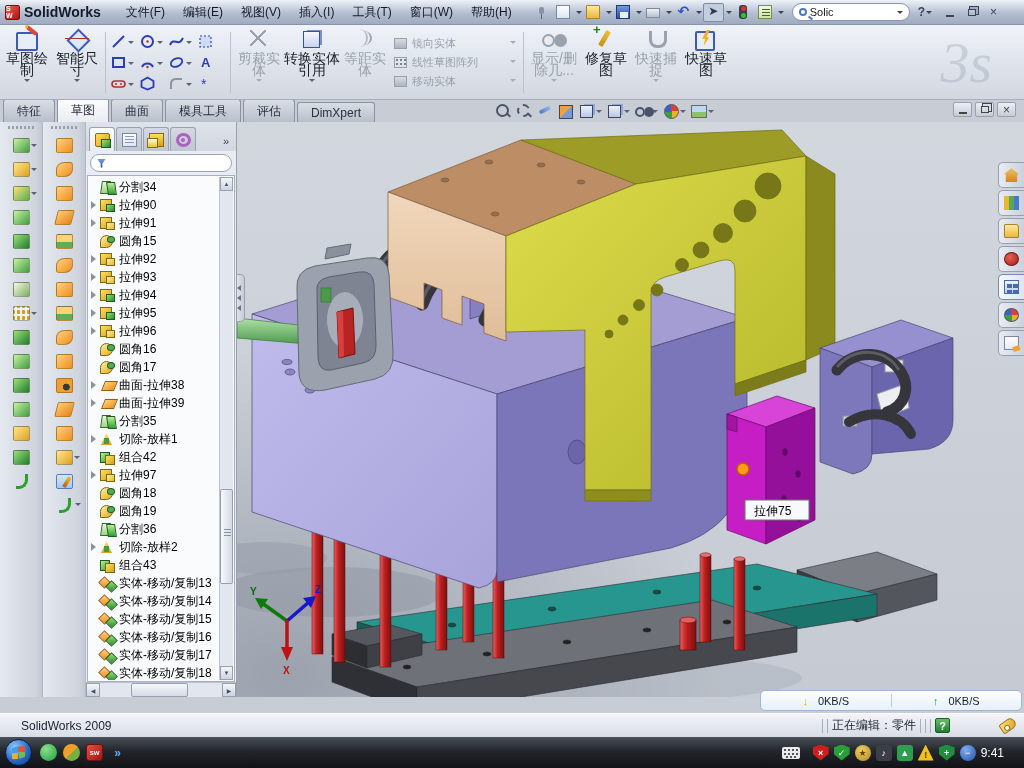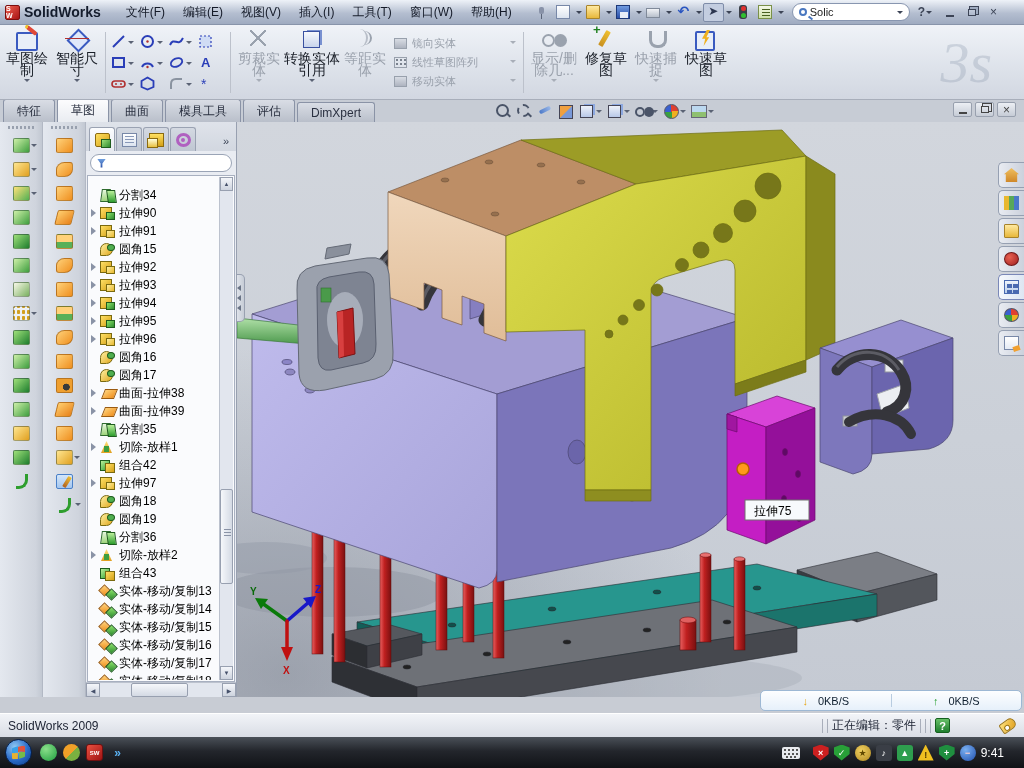--- a/index.html
+++ b/index.html
@@ -132,21 +132,21 @@
 .fi-prop::after{content:"";position:absolute;left:2px;top:2px;width:9px;height:1px;background:#8898b8;box-shadow:0 3px 0 #8898b8,0 6px 0 #8898b8}
 .fi-cfg{background:linear-gradient(#ffe060,#d4a017);border:1px solid #8a6a10}
 .fi-cfg::after{content:"";position:absolute;left:-3px;top:4px;width:9px;height:8px;background:linear-gradient(#ffd,#e8c040);border:1px solid #8a6a10}
 .fi-dimx{border:3px solid #b060c0;border-radius:50%;width:14px;height:14px}
 .fi-dimx::after{content:"";position:absolute;left:2px;top:2px;width:4px;height:4px;background:#b060c0;border-radius:50%}
 .fmore{margin-left:auto;font-size:11px;color:#3c4456;padding:0 4px 4px}
 .ffilter{height:24px;background:#e9ecf2;display:flex;align-items:center;padding:2px 4px}
 .ffield{flex:1;height:18px;background:#fff;border:1px solid #9aa4b6;border-radius:9px;display:flex;align-items:center;padding:0 6px;gap:4px}
 .funnel{width:9px;height:9px;background:linear-gradient(#6fa0e0,#2a50a8);clip-path:polygon(0 0,100% 0,60% 55%,60% 100%,40% 100%,40% 55%)}
 .ftreewrap{position:relative;flex:1;background:#fafbfd;border:1px solid #a8b0c0;margin:0 1px}
-.ftree{position:absolute;inset:1px 15px 1px 1px;overflow:hidden;padding-top:9px}
+.ftree{position:absolute;inset:1px 15px 1px 1px;overflow:hidden;padding-top:1px}
 .trow{display:flex;align-items:center;height:18px;padding-left:2px;white-space:nowrap}
 .exp{width:9px;flex:none;visibility:hidden}
 .exp.on{visibility:visible;border:4px solid transparent;border-left:5px solid #8a93a6;width:0;height:0}
 .tico{width:16px;height:14px;position:relative;flex:none;margin-right:3px}
 .tico::before,.tico::after{content:"";position:absolute;border:1px solid #7a6a10}
 .ic-extg::before,.ic-exty::before{left:0;top:1px;width:10px;height:10px;background:linear-gradient(135deg,#ffe066,#d4a017)}
 .ic-extg::after{left:6px;top:6px;width:7px;height:6px;background:linear-gradient(135deg,#8be36a,#2e8b2e);border-color:#1e5c1e}
 .ic-exty::after{left:6px;top:6px;width:7px;height:6px;background:linear-gradient(135deg,#fff0a0,#e8b830)}
 .ic-fillet::before{left:0;top:1px;width:11px;height:11px;border-radius:50% 50% 50% 0;background:linear-gradient(135deg,#fff0a0,#e0a820)}
 .ic-fillet::after{left:7px;top:2px;width:6px;height:5px;border-radius:50%;background:#4fae4f;border-color:#1e5c1e}
@@ -194,21 +194,21 @@
 .arr-dn{color:#e8a818;font-weight:bold}
 .arr-up{color:#28a030;font-weight:bold}
 
 
 .mtabs{position:absolute;left:0;top:697px;width:100%;height:16px;background:#c9ced7;border-top:1px solid #9aa2b0;display:flex;align-items:flex-end;font-size:11px;z-index:40}
 .mnav{display:flex;gap:1px;margin-left:90px;margin-bottom:1px}
 .mnav span{width:15px;height:13px;background:linear-gradient(#eef1f6,#cdd3de);border:1px solid #98a0b0;font-size:7px;color:#45506a;display:flex;align-items:center;justify-content:center}
 .mtab{padding:1px 12px;border:1px solid #8a93a6;border-bottom:none;background:linear-gradient(#cdd2db,#bcc2ce);margin-left:2px;color:#2a3040}
 .mtab.active{background:linear-gradient(#f6f7fa,#e6e9ef)}
 .status{position:absolute;left:0;top:713px;width:100%;height:24px;background:linear-gradient(#f2f4f8,#d9dde5);border-top:1px solid #fff;display:flex;align-items:center;font-size:12px;color:#1a2030;z-index:40}
-.status .lft{margin-left:8px}
+.status .lft{margin-left:21px}
 .status .rgt{margin-left:auto;display:flex;align-items:center;gap:4px;margin-right:8px}
 .ssep{width:1px;height:14px;background:#a8aeba}
 .qbox{width:15px;height:15px;background:linear-gradient(#68c068,#1e7e2e);border:1px solid #14601e;color:#fff;font-size:11px;font-weight:bold;display:flex;align-items:center;justify-content:center;border-radius:2px}
 .tagico{width:16px;height:11px;background:linear-gradient(135deg,#ffe27a,#e0a020);border:1px solid #9a7210;border-radius:2px 5px 5px 2px;transform:rotate(-35deg);position:relative;margin-left:46px}
 .tagico::after{content:"";position:absolute;left:2px;top:3px;width:4px;height:4px;border-radius:50%;background:#fff;border:1px solid #9a7210}
 .taskbar{position:absolute;left:0;top:737px;width:100%;height:31px;background:linear-gradient(#4a5058,#23262c 45%,#101216);display:flex;align-items:center;z-index:50}
 .orb{width:27px;height:27px;border-radius:50%;margin:0 8px 0 5px;background:radial-gradient(circle at 35% 28%,#8ec8f4,#2a6ac8 55%,#0a3a80);border:1px solid #061f4a;position:relative;flex:none}
 .orb::after{content:"";position:absolute;left:6px;top:6px;width:13px;height:13px;background:conic-gradient(#e85038 0 25%,#78c043 0 50%,#f0b428 0 75%,#35a0e8 0);clip-path:polygon(0 12%,45% 0,45% 45%,0 55%,0 12%,100% 0,100% 45%,55% 45%,55% 100%,100% 88%,100% 45%,0 55%,0 100%,45% 100%,45% 45%);transform:skewY(-6deg);border-radius:2px;opacity:.95}
 .qlaunch{display:flex;align-items:center;gap:6px;margin-right:10px}
 .ql{width:17px;height:17px;border-radius:3px;display:flex;align-items:center;justify-content:center;font-size:8px;font-weight:bold;color:#fff}

